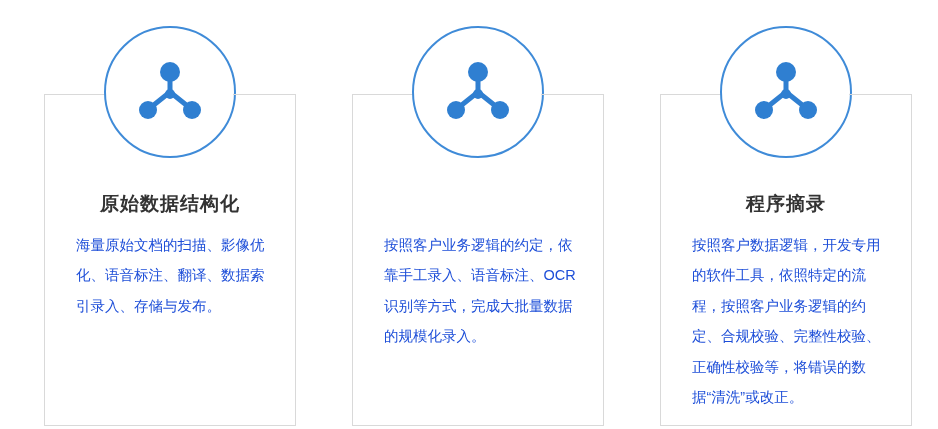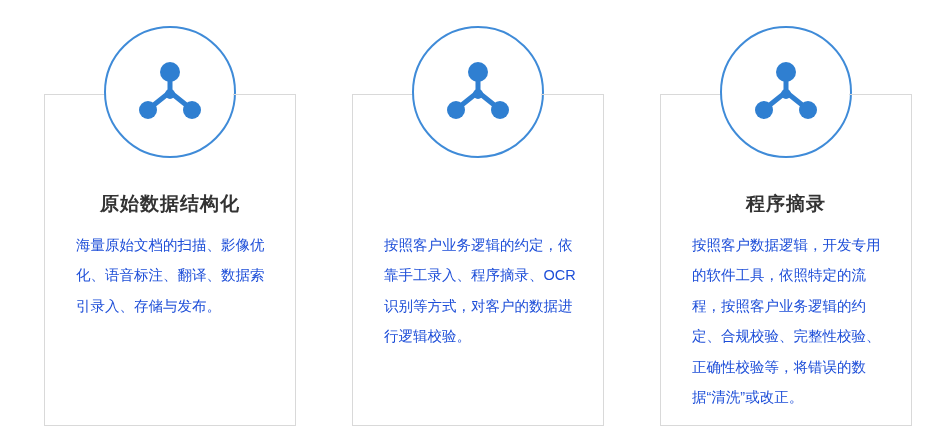--- a/index.html
+++ b/index.html
@@ -121,21 +121,21 @@
           </g>
           <g fill="#2f7fd1">
             <circle cx="36" cy="11" r="10"></circle>
             <circle cx="14" cy="49" r="9"></circle>
             <circle cx="58" cy="49" r="9"></circle>
             <circle cx="36" cy="33" r="5"></circle>
           </g>
         </svg>
       </span>
     </div>
-    <div class="card-body">按照客户业务逻辑的约定，依靠手工录入、程序摘录、OCR识别等方式，对客户的数据进行逻辑校验。</div>
+    <div class="card-body">按照客户业务逻辑的约定，依靠手工录入、语音标注、OCR识别等方式，完成大批量数据的规模化录入。</div>
   </div>
 
   <div class="card card-3">
     <div class="circle">
       <span>
         <svg width="72" height="62" viewBox="0 0 72 62" xmlns="http://www.w3.org/2000/svg">
           <g stroke="#2f7fd1" stroke-width="5" fill="none" stroke-linecap="round">
             <path d="M36 13 L36 31"></path>
             <path d="M36 31 L16 47"></path>
             <path d="M36 31 L56 47"></path>

